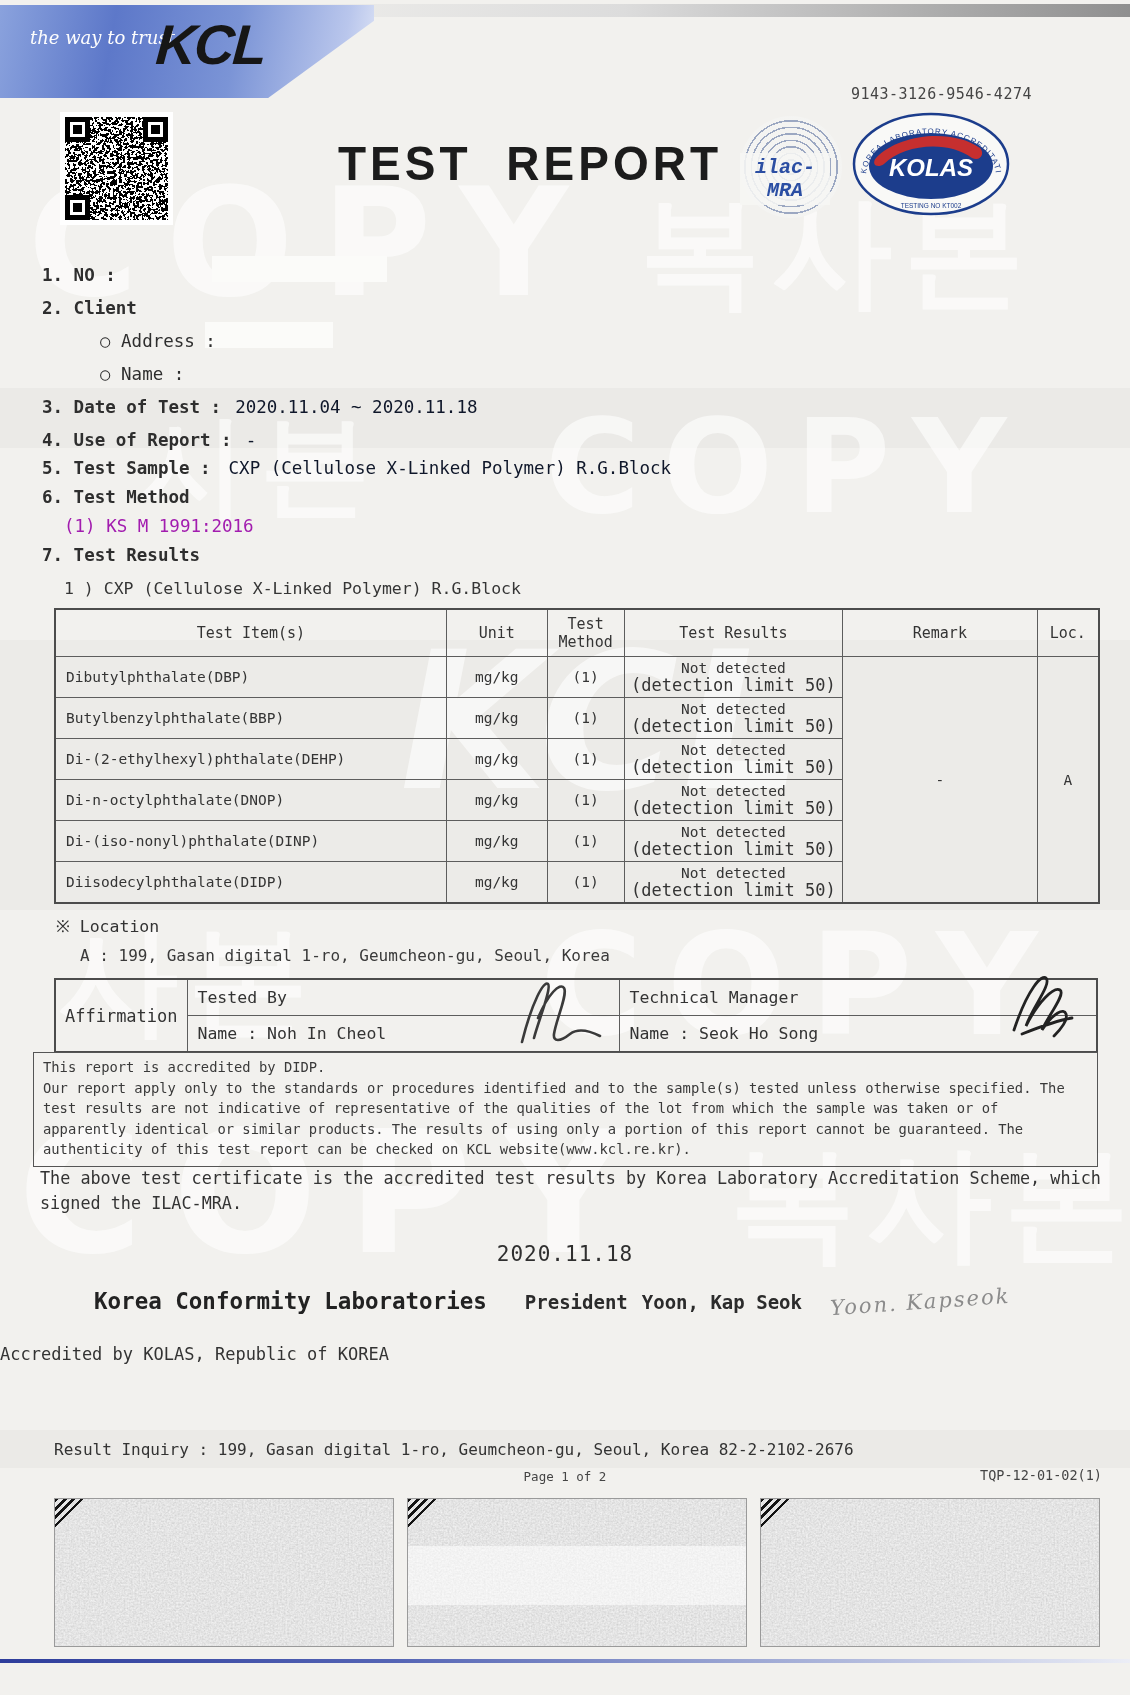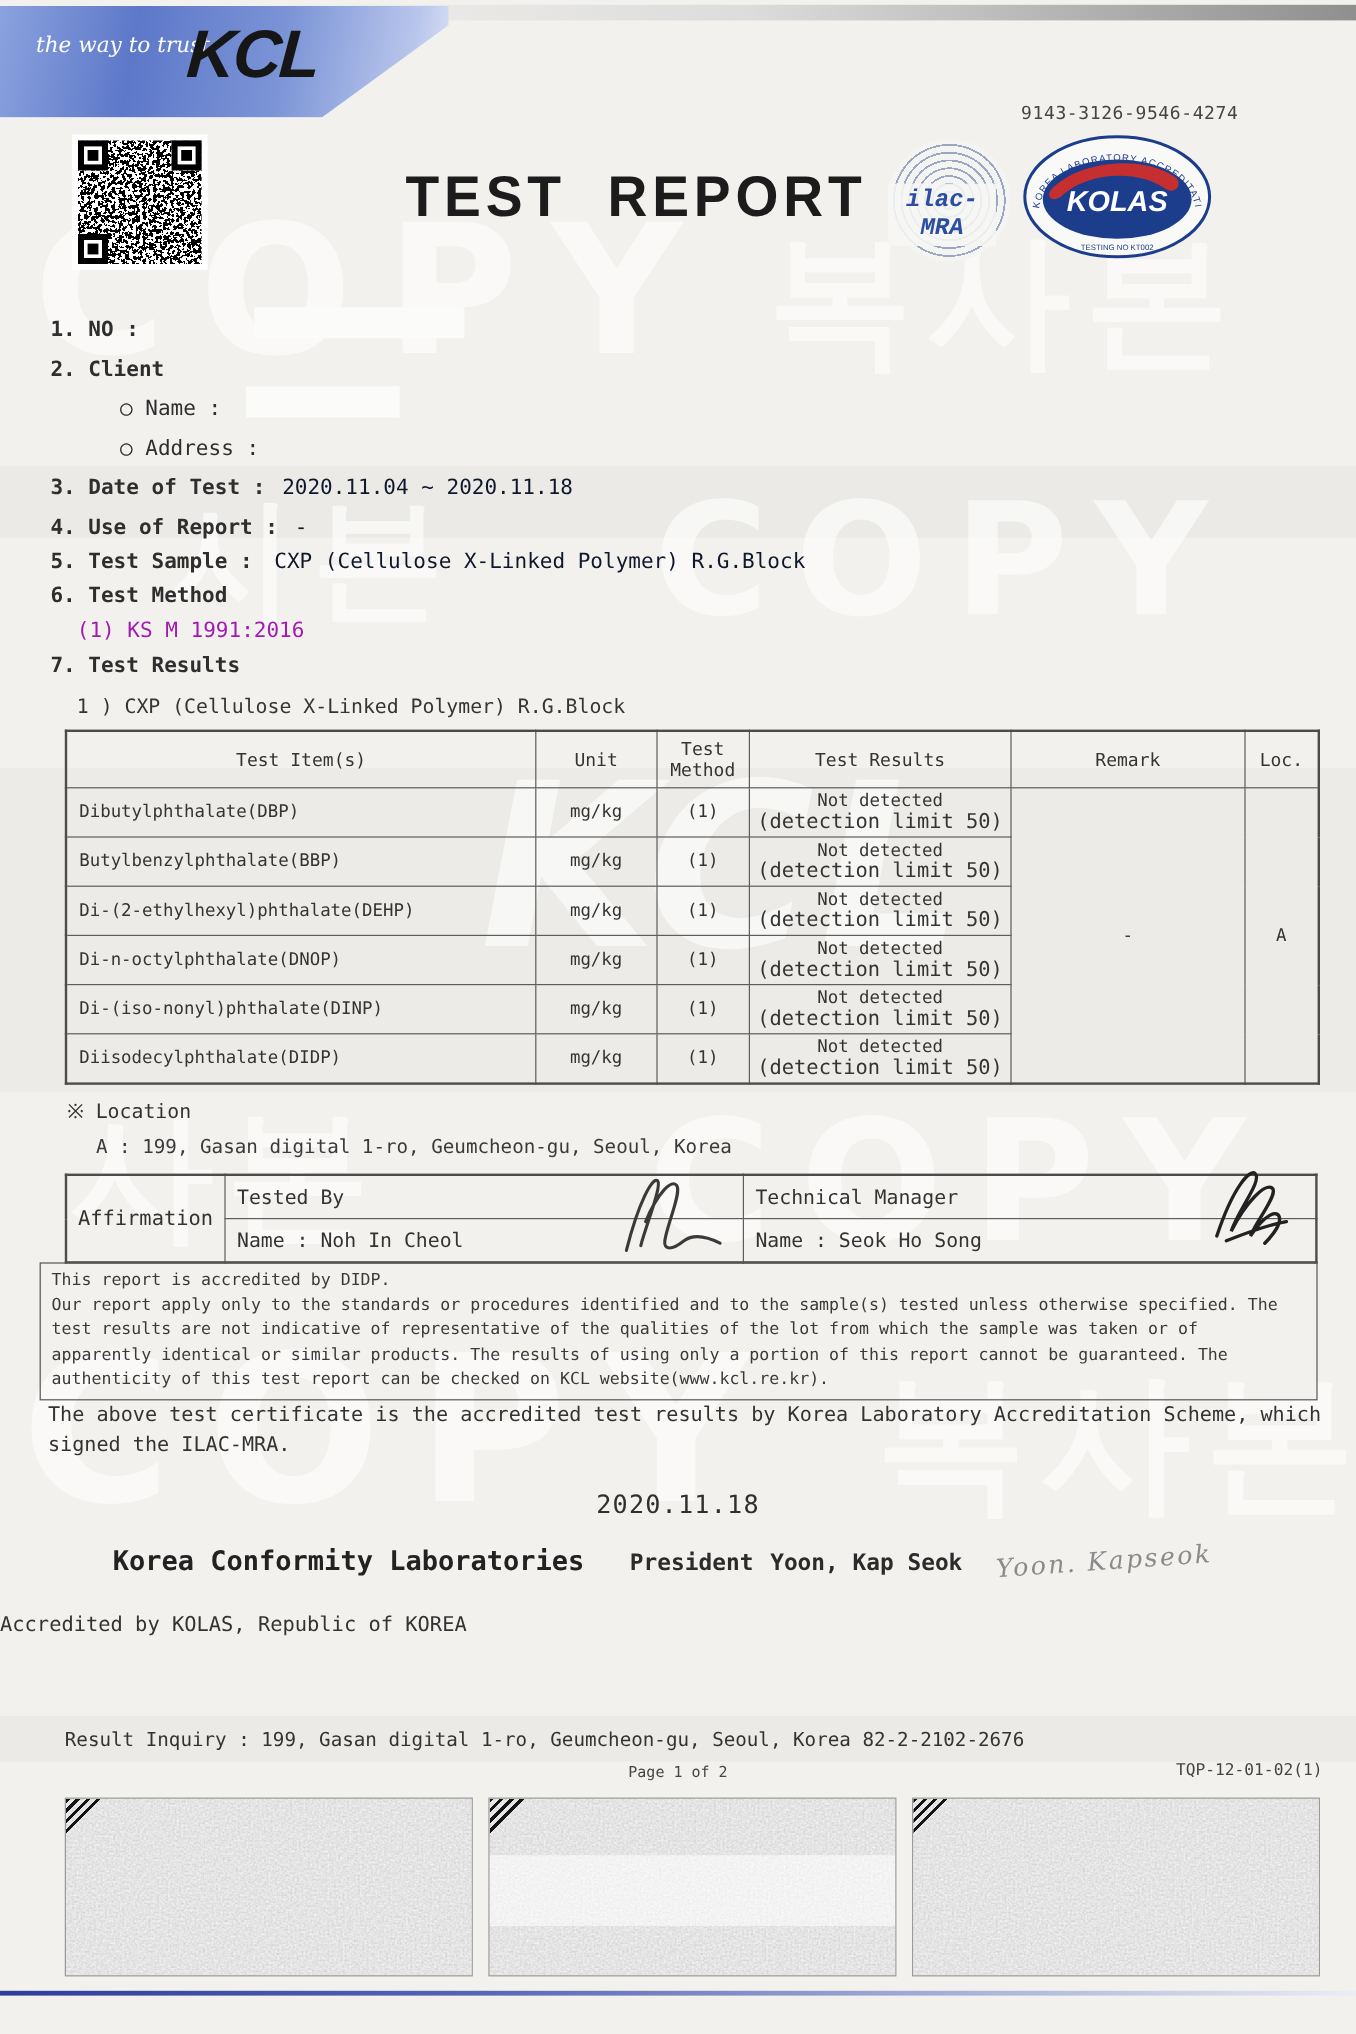--- a/index.html
+++ b/index.html
@@ -182,22 +182,22 @@
     </text>
     <ellipse cx="79" cy="54" rx="62" ry="33" fill="#1c3d8c"></ellipse>
     <path d="M24,46 C46,22 100,16 128,36 C133,41 129,50 120,46 C96,28 52,32 32,52 C25,57 19,52 24,46 Z" fill="#c62f2f"></path>
     <text x="79" y="64" text-anchor="middle" font-size="24" font-style="italic" font-weight="bold" fill="#ffffff" font-family="Liberation Sans,sans-serif">KOLAS</text>
     <text x="79" y="96" text-anchor="middle" font-size="6.5" fill="#1c3d8c" font-family="Liberation Sans,sans-serif">TESTING NO KT002</text>
   </svg>
 
   <div class="fields-a">
     <div>1. NO :</div>
     <div>2. Client</div>
+    <div class="sub">○ Address :</div>
     <div class="sub">○ Name :</div>
-    <div class="sub">○ Address :</div>
     <div><span>3. Date of Test :</span><span class="val ml14">2020.11.04 ~ 2020.11.18</span></div>
     <div><span>4. Use of Report :</span><span class="val ml14">-</span></div>
   </div>
   <div class="fields-b">
     <div><span>5. Test Sample :</span><span class="val ml18">CXP (Cellulose X-Linked Polymer) R.G.Block</span></div>
     <div>6. Test Method</div>
     <div class="ind">(1) KS M 1991:2016</div>
     <div>7. Test Results</div>
   </div>
   <div class="results-subtitle">1 )  CXP (Cellulose X-Linked Polymer) R.G.Block</div>

